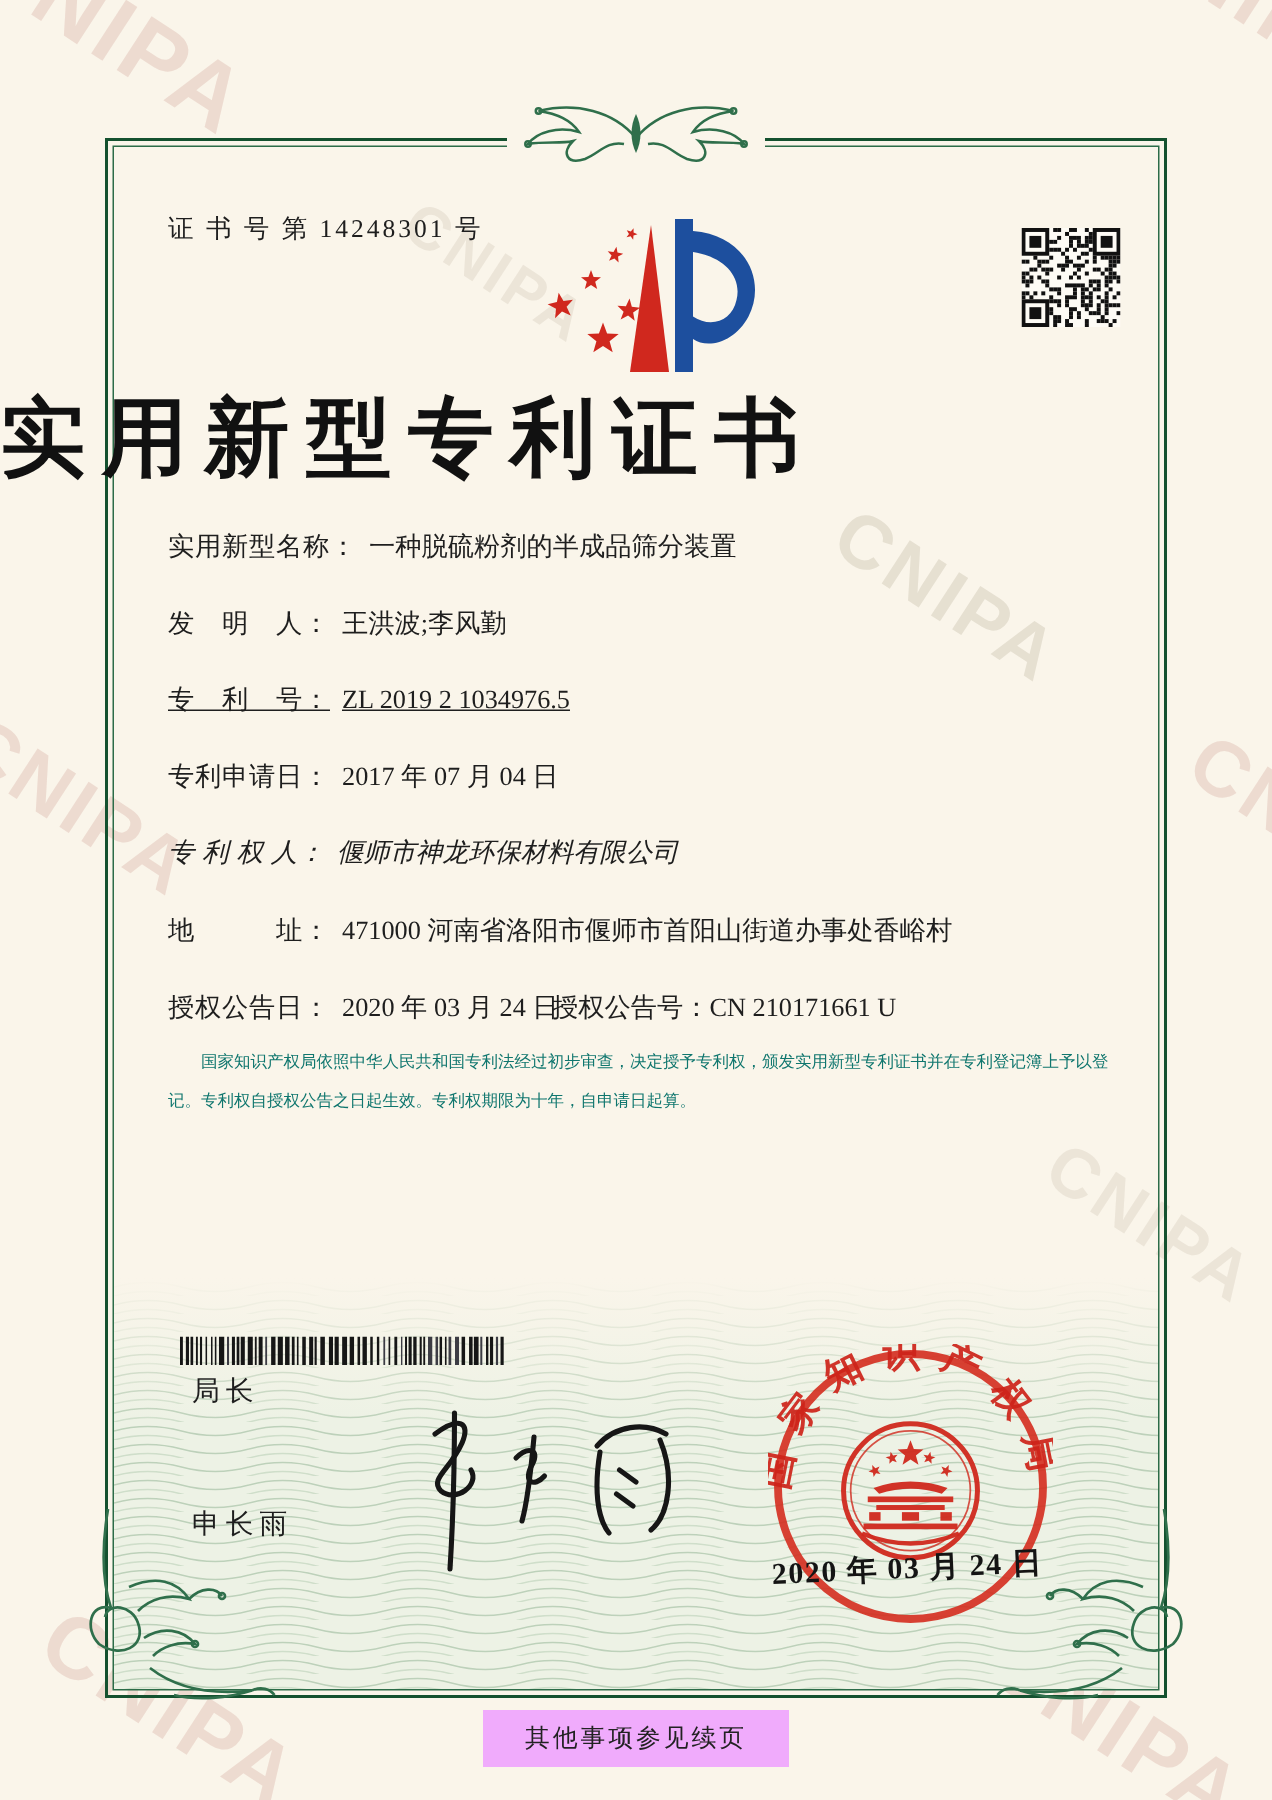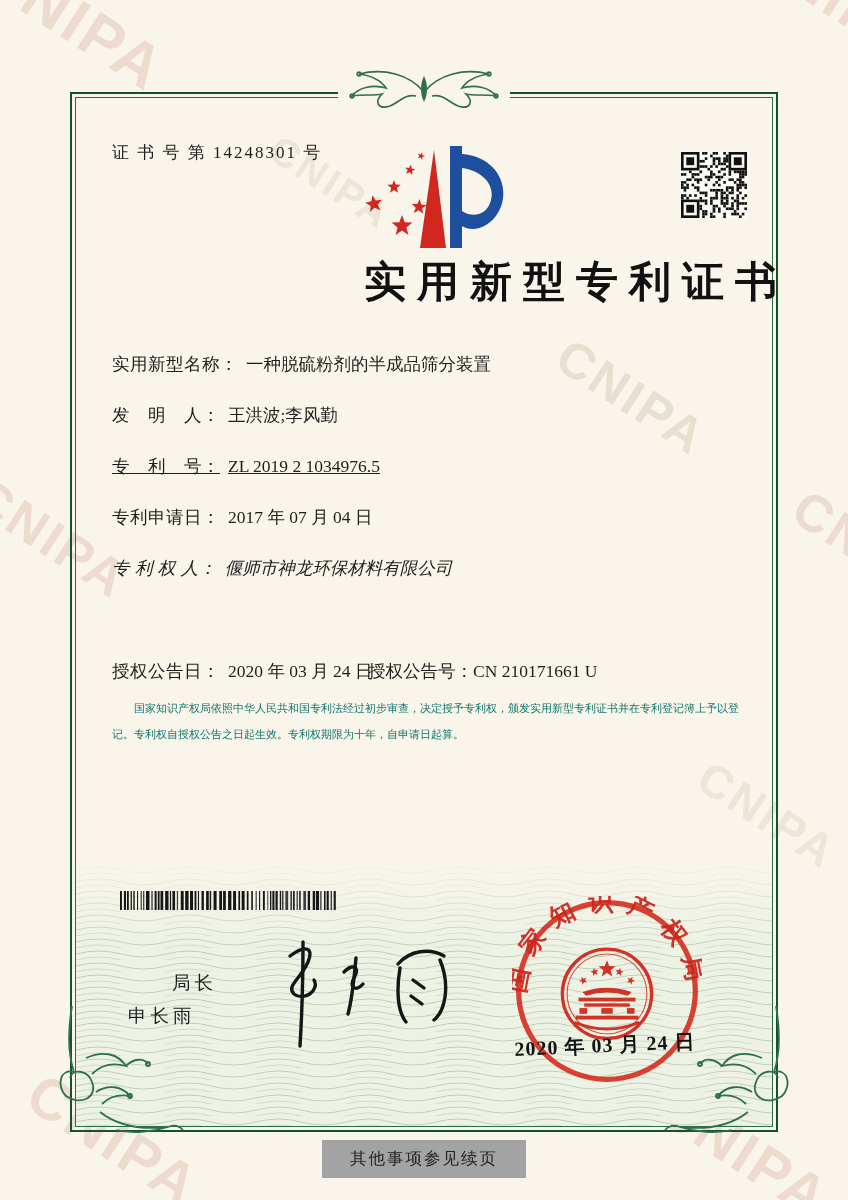--- a/index.html
+++ b/index.html
@@ -15,37 +15,37 @@
   .frame-outer{position:absolute;left:70px;top:92px;width:704px;height:1036px;border:2.5px solid #14512f;}
   .frame-inner{position:absolute;left:3px;top:3px;right:3px;bottom:3px;border:1px solid #2c6c48;}
   
   .waves{position:absolute;left:76px;top:852px;width:696px;height:274px;}
   .waves-fade{position:absolute;left:76px;top:852px;width:696px;height:96px;
               background:linear-gradient(#faf5ea,rgba(250,245,234,0));}
   
   .cert-no{position:absolute;left:112px;top:141px;font-size:17px;letter-spacing:2px;}
   .logo{position:absolute;left:358px;top:142px;}
   .qr{position:absolute;left:681px;top:152px;}
-  .title{position:absolute;left:0;top:254px;width:788px;text-align:right;
-         font-size:42px;font-weight:bold;letter-spacing:11px;color:#111;}
+  .title{position:absolute;left:0;top:254px;width:788px;text-align:left;
+         font-size:57px;font-weight:bold;letter-spacing:11px;color:#111;}
   .frow{position:absolute;left:112px;font-size:17.5px;white-space:nowrap;}
   .frow .lbl{letter-spacing:.5px;}
   .frow .val{margin-left:8px;}
   .frow2{position:absolute;left:368px;font-size:17.5px;white-space:nowrap;}
   .bodytext{position:absolute;left:112px;top:696px;width:627px;font-size:11px;line-height:25.5px;
             text-align:justify;color:#0f766e;}
   .bodytext p{margin:0;text-indent:2em;}
   .barcode{position:absolute;left:120px;top:891px;}
   .sig-label{position:absolute;left:128px;font-size:18.5px;letter-spacing:4px;}
   .signature{position:absolute;left:248px;top:940px;}
   .seal{position:absolute;left:512px;top:896px;}
   .seal-date{position:absolute;left:498px;top:1032px;width:214px;text-align:center;
              font-size:20px;color:#141414;letter-spacing:1px;transform:rotate(-2.5deg);font-weight:bold;}
   .page-info{position:absolute;left:70px;top:1086px;width:704px;text-align:center;font-size:15px;letter-spacing:1.5px;color:#2a2a2a;}
-  .cont-note{position:absolute;left:50%;top:1140px;transform:translateX(-50%);background:#a3a3a3;
+  .cont-note{position:absolute;left:50%;top:1140px;transform:translateX(-50%);background:#f0abfc;
              padding:8px 28px;font-size:16.5px;letter-spacing:2px;color:#222;}
   .ornament{position:absolute;}
   svg{display:block;}
 </style>
 </head>
 <body>
 
 <div class="page">
 
   <div class="wm wm-pink" style="left:-28px;top:-16px;font-size:62px;">CNIPA</div>
@@ -359,20 +359,23 @@
   </div>
   <div class="frow" style="top:454px;text-decoration:underline;">
     <span class="lbl">专　利　号：</span><span class="val">ZL 2019 2 1034976.5</span>
   </div>
   <div class="frow" style="top:505px;">
     <span class="lbl">专利申请日：</span><span class="val">2017 年 07 月 04 日</span>
   </div>
   <div class="frow" style="top:556px;font-style:italic;">
     <span class="lbl">专 利 权 人：</span><span class="val">偃师市神龙环保材料有限公司</span>
   </div>
+  <div class="frow" style="top:608px;">
+    <span class="lbl">地　　　址：</span><span class="val">471000 河南省洛阳市偃师市首阳山街道办事处香峪村</span>
+  </div>
   <div class="frow" style="top:659px;">
     <span class="lbl">授权公告日：</span><span class="val">2020 年 03 月 24 日</span>
   </div>
   <div class="frow2" style="top:659px;">
     <span class="lbl">授权公告号：</span><span class="val">CN 210171661 U</span>
   </div>
 
   <div class="bodytext">
     <p>国家知识产权局依照中华人民共和国专利法经过初步审查，决定授予专利权，颁发实用新型专利证书并在专利登记簿上予以登记。专利权自授权公告之日起生效。专利权期限为十年，自申请日起算。</p>
   </div>
@@ -432,21 +435,21 @@
         <rect x="192.70610836744308" y="0" width="2.3575064897537232" height="19" fill="#161616"></rect>
         <rect x="195.91235744953156" y="0" width="3.1388928912580014" height="19" fill="#161616"></rect>
         <rect x="200.19598238691688" y="0" width="1.344017082452774" height="19" fill="#3c3c44"></rect>
         <rect x="204.01424148902296" y="0" width="1.5591520309448241" height="19" fill="#161616"></rect>
         <rect x="206.63826899155973" y="0" width="2.106779801845551" height="19" fill="#161616"></rect>
         <rect x="210.59480388984082" y="0" width="1.463007354736328" height="19" fill="#3c3c44"></rect>
         <rect x="213.68354729041454" y="0" width="2.1058848381042483" height="19" fill="#161616"></rect>
       </svg>
   </div>
 
-  <div class="sig-label" style="top:970px;margin-left:44px;">局长</div>
+  <div class="sig-label" style="top:914px;">局长</div>
   <div class="sig-label" style="top:1003px;">申长雨</div>
 
   <div class="signature">
     <svg width="210" height="112" viewBox="0 0 210 112">
       <g fill="none" stroke="#161616" stroke-width="3.4" stroke-linecap="round">
         <path d="M42 16 C58 4 66 8 60 22 C52 40 38 46 46 54 C56 62 72 50 66 40"></path>
         <path d="M55 2 C55 36 54 74 52 106"></path>
         <path d="M96 32 C104 24 112 26 107 36 C100 48 108 52 115 44"></path>
         <path d="M108 18 C106 40 104 60 100 74"></path>
         <path d="M150 24 C162 10 182 8 196 16"></path>

